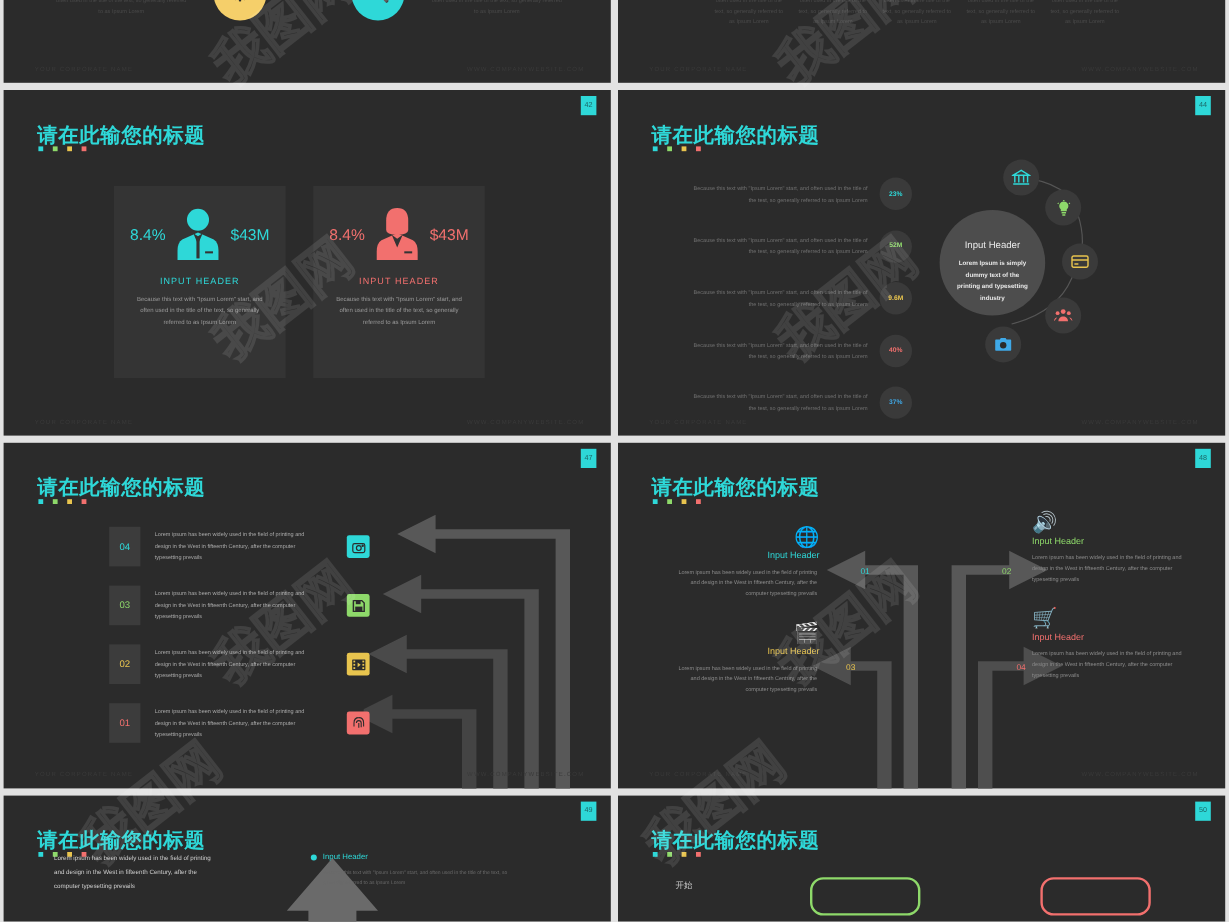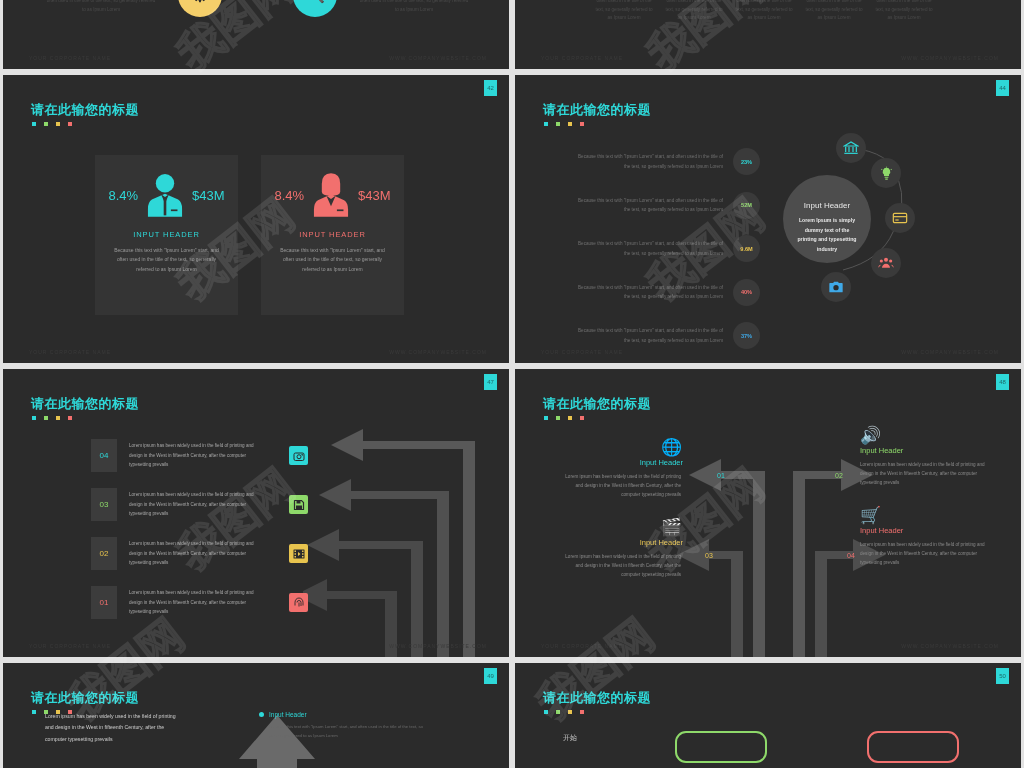--- a/index.html
+++ b/index.html
@@ -19,21 +19,21 @@
     position:absolute; top:-3px; left:0;
   }
   .slide {
     background:#2b2b2b;
     position:relative;
     overflow:hidden;
   }
   
   .s-title {
     position:absolute; left:28px; top:26px;
-    color:#2ed8d8; font-size:13px; font-weight:bold;
+    color:#2ed8d8; font-size:17px; font-weight:bold;
     letter-spacing:.5px;
   }
   .s-dots { position:absolute; left:29px; top:47px; display:flex; gap:8px; }
   .s-dots i { width:4px; height:4px; display:block; }
   .badge {
     position:absolute; right:12px; top:5px;
     width:13px; height:16px; background:#2ed8d8;
     color:#1c6b6b; font-size:6px; line-height:16px; text-align:center;
   }
   .foot-l, .foot-r {

